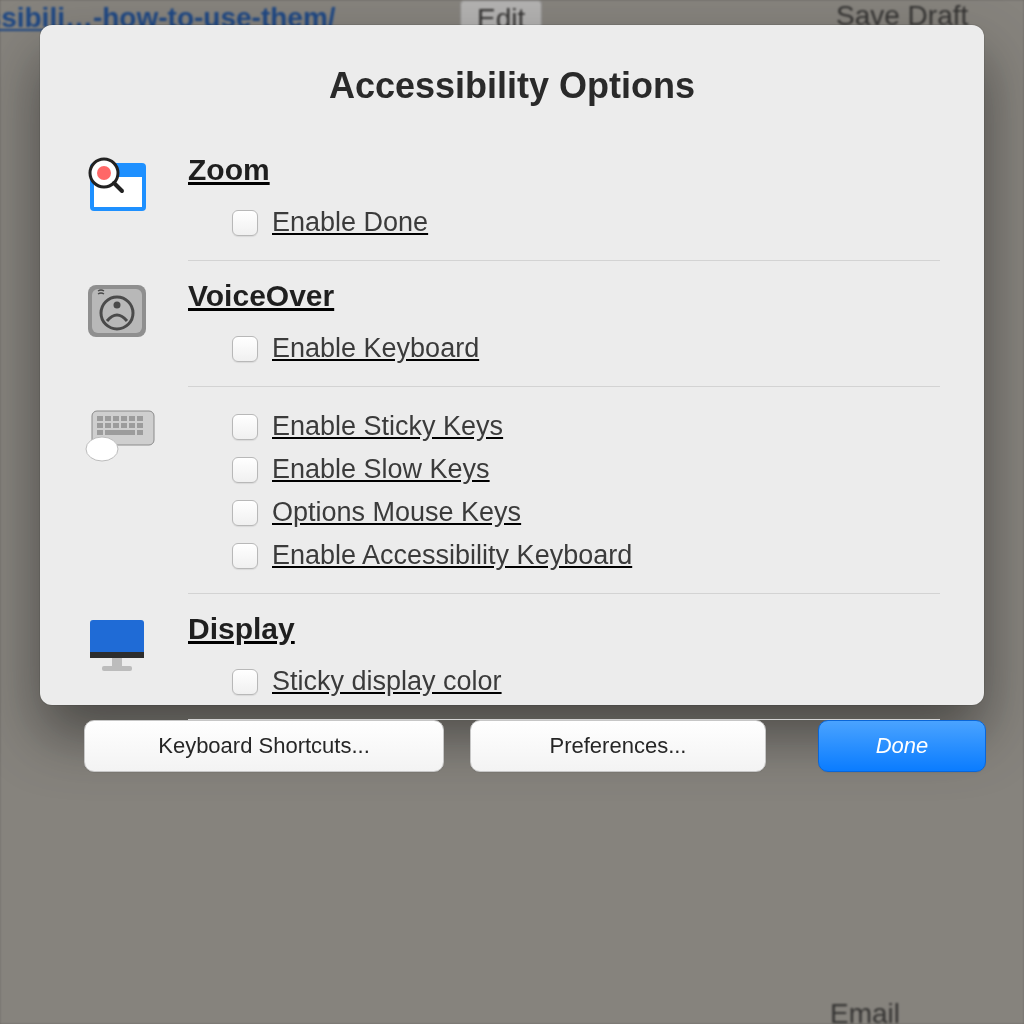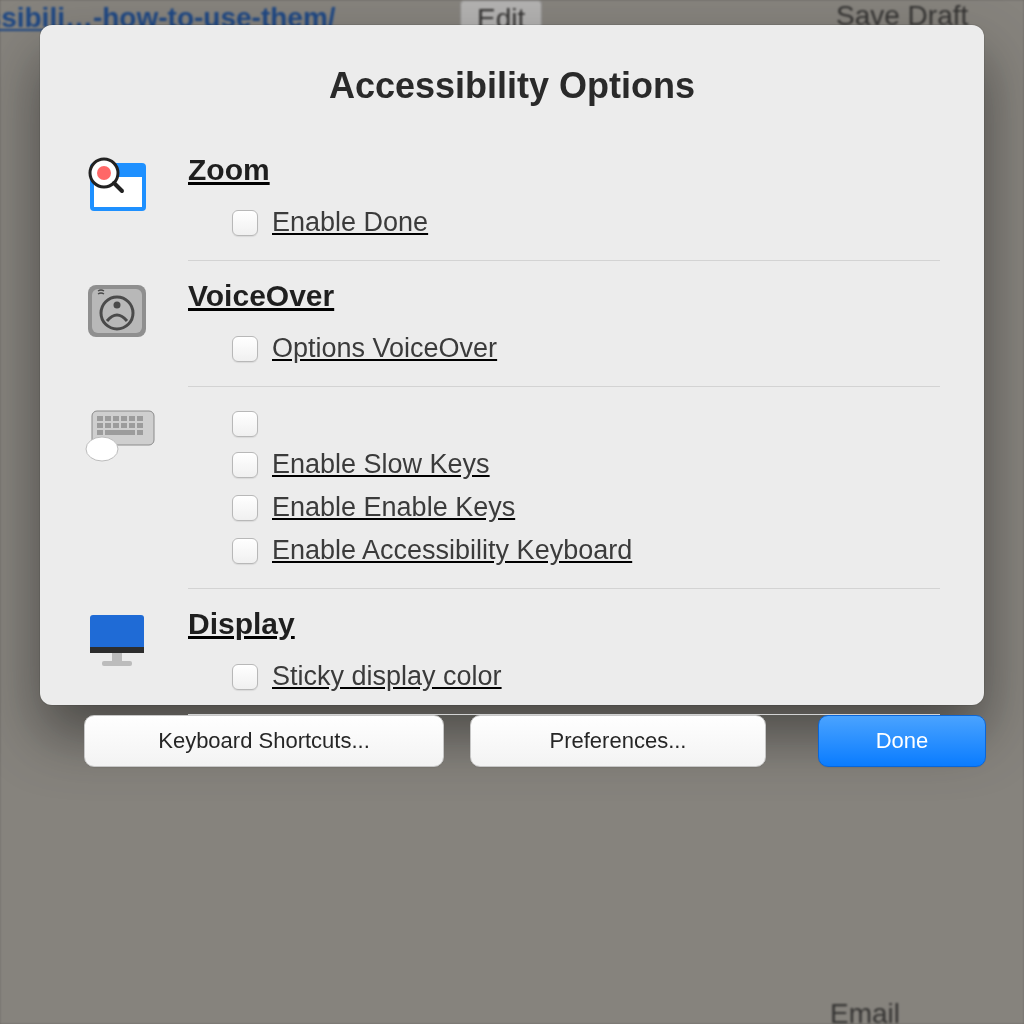--- a/index.html
+++ b/index.html
@@ -119,20 +119,21 @@
     }
     .btn.wide1 { flex: 0 0 360px; }
     .btn.wide2 { flex: 0 0 296px; }
     .spacer { flex: 1; }
     .btn.primary {
       flex: 0 0 168px;
       background: linear-gradient(#4aa3ff,#0a7cff);
       border: 1px solid #0a66d8;
       color: #ffffff;
       font-weight: 500;
+      font-style: italic;
     }
     
     .icon-box { width: 66px; height: 60px; position: relative; }
   </style>
 </head>
 <body>
 
 <div class="backdrop">
   <div class="line" style="left:-30px; top:2px; color:#1b59b3; text-decoration:underline; font-weight:600;">essibili…-how-to-use-them/</div>
   <div class="line" style="left:460px; top:0px; border:1px solid #bcbcbc; padding:2px 16px; background:#f5f5f5; border-radius:4px;">Edit</div>
@@ -178,21 +179,21 @@
             <circle cx="33" cy="24" r="3.5" fill="#4a4a4a"></circle>
             <path d="M23 40 q10 -12 20 0" stroke="#4a4a4a" stroke-width="3" fill="none"></path>
             <path d="M14 10 q3 -2 6 0 M14 13 q3 -2 6 0" stroke="#4a4a4a" stroke-width="1.4" fill="none"></path>
           </svg>
         </span>
       </div>
       <div class="body-col">
         <div class="section-heading">VoiceOver</div>
         <div class="option-row">
           <div class="checkbox"></div>
-          <div class="option-label">Options VoiceOver</div>
+          <div class="option-label">Enable Keyboard</div>
         </div>
         <hr class="divider" style="margin-left:0;">
       </div>
     </div>
 
     <div class="section">
       <div class="icon-col">
         <span class="icon-box">
           <svg viewBox="0 0 72 60" width="72" height="60">
             <rect x="8" y="4" width="62" height="34" rx="5" fill="#cfcfcf" stroke="#8a8a8a"></rect>
@@ -213,28 +214,29 @@
                 <rect x="21" y="23" width="30" height="5"></rect>
                 <rect x="53" y="23" width="6" height="5"></rect>
             </g>
             <ellipse cx="18" cy="42" rx="16" ry="12" fill="#ffffff" stroke="#bcbcbc"></ellipse>
           </svg>
         </span>
       </div>
       <div class="body-col">
         <div class="option-row">
           <div class="checkbox"></div>
+          <div class="option-label">Enable Sticky Keys</div>
         </div>
         <div class="option-row">
           <div class="checkbox"></div>
           <div class="option-label">Enable Slow Keys</div>
         </div>
         <div class="option-row">
           <div class="checkbox"></div>
-          <div class="option-label">Enable Enable Keys</div>
+          <div class="option-label">Options Mouse Keys</div>
         </div>
         <div class="option-row">
           <div class="checkbox"></div>
           <div class="option-label">Enable Accessibility Keyboard</div>
         </div>
         <hr class="divider" style="margin-left:0;">
       </div>
     </div>
 
     <div class="section">

